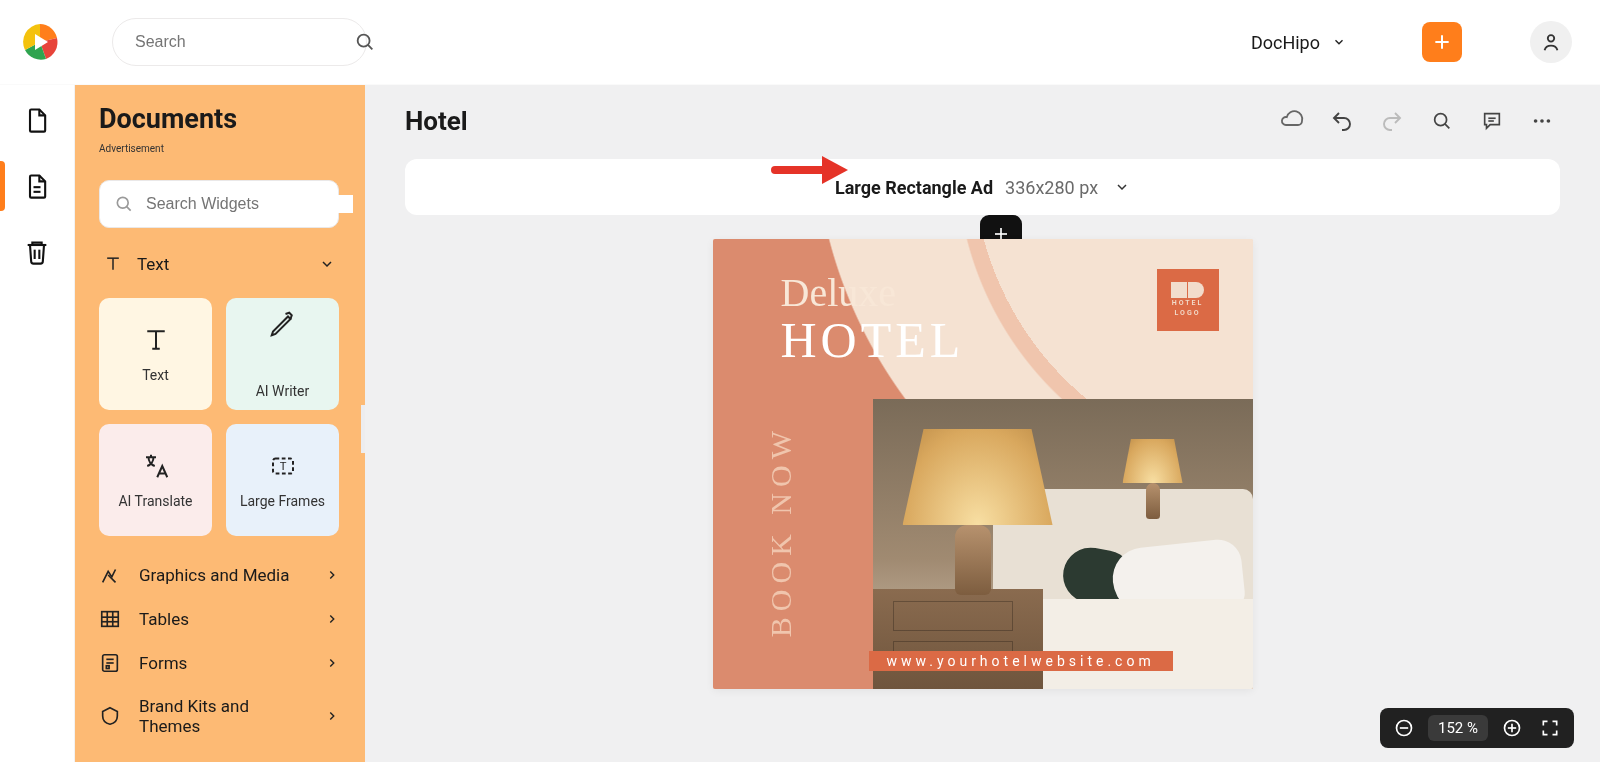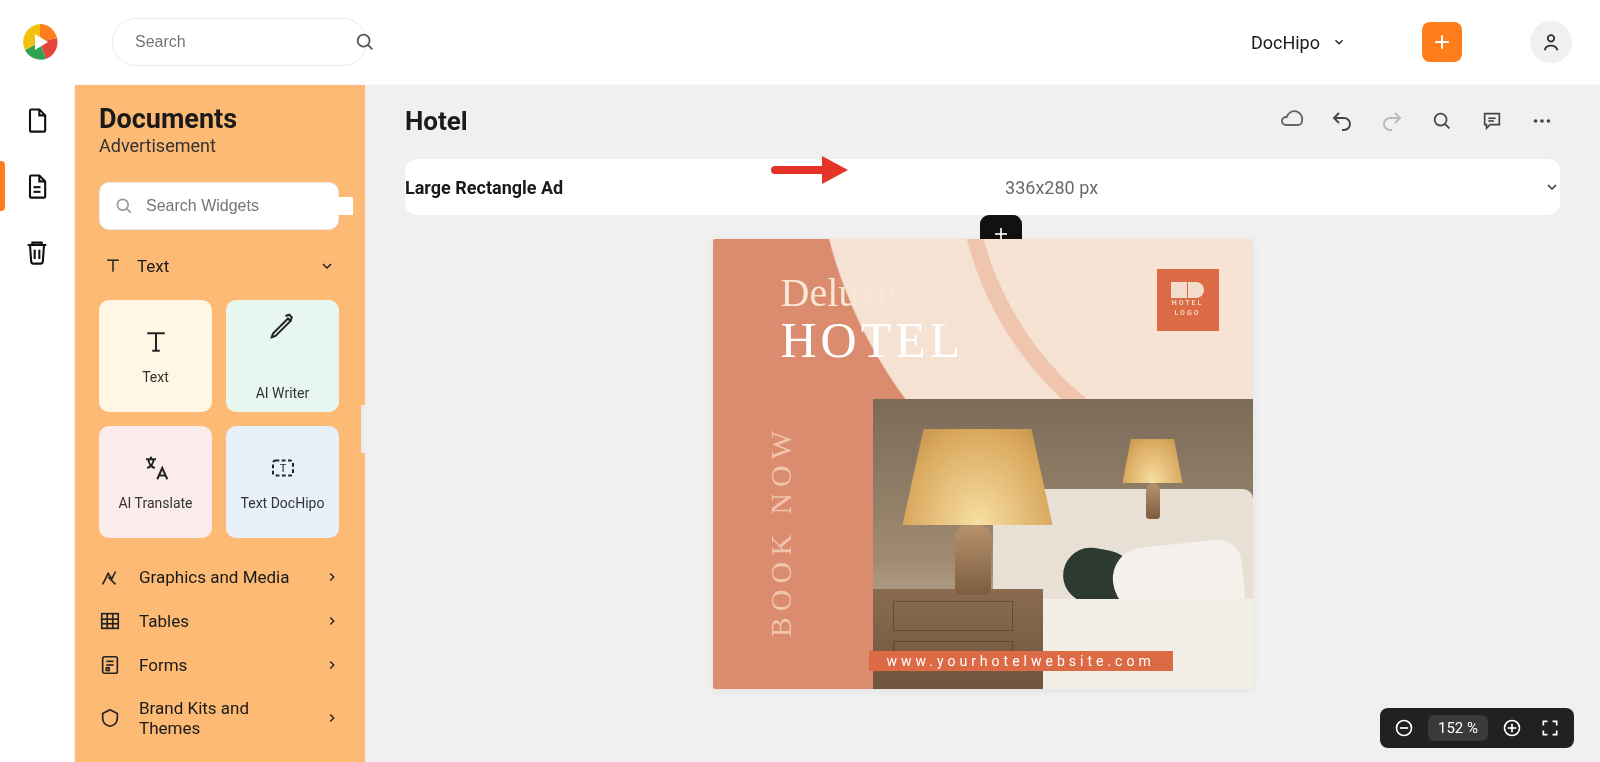--- a/index.html
+++ b/index.html
@@ -15,21 +15,21 @@
   .avatar-btn { width:42px; height:42px; border-radius:50%; background:#f0f0f0; display:flex; align-items:center; justify-content:center; margin-left:18px; cursor:pointer;}
   
   .lower { display:flex; height:677px; }
   
   .rail { width:75px; border-right:1px solid rgba(0,0,0,0.05); padding-top:18px; display:flex; flex-direction:column; align-items:center; gap:32px;}
   .rail-item { width:34px; height:34px; display:flex; align-items:center; justify-content:center; cursor:pointer; position:relative;}
   .rail-item.active::before { content:""; position:absolute; left:-21px; top:-8px; width:6px; height:50px; background:#ff7e1b; border-radius:0 4px 4px 0;}
   
   .sidebar { width:290px; background:#fdba74; padding: 18px 26px 12px 24px; position:relative;}
   .sb-h1 { font-size:27px; font-weight:700; }
-  .sb-sub { font-size:18px; margin-top:0; color:#333;}
+  .sb-sub { font-size:10px; margin-top:8px; color:#333;}
   .sb-search { margin-top:26px; height:48px; border-radius:10px; background:#fff; border:1px solid #eae8e8; display:flex; align-items:center; padding:0 14px; gap:12px;}
   .sb-search input { border:0; flex:1; font-size:16px; outline:none; }
   
   .acc { margin-top:22px; display:flex; align-items:center; gap:14px; cursor:pointer; padding:4px 4px;}
   .acc-label { font-size:17px; flex:1; }
   
   .cards { display:grid; grid-template-columns:1fr 1fr; gap:14px; margin-top:20px;}
   .card { height:112px; border-radius:10px; display:flex; flex-direction:column; align-items:center; justify-content:center; gap:12px; cursor:pointer;}
   .card span.lbl { font-size:14px; color:#333; }
   .card.cream { background:#fff6e3;}
@@ -41,21 +41,21 @@
   .row-item { display:flex; align-items:center; gap:18px; cursor:pointer;}
   .row-item span.lbl { flex:1; font-size:17px;}
   
   .collapse-tab { position:absolute; right:-12px; top:320px; width:16px; height:48px; background:#ededef; border-radius:0 6px 6px 0; display:flex; align-items:center; justify-content:center; cursor:pointer;}
   
   .main { flex:1; background:#f0f0f1; position:relative; display:flex; flex-direction:column;}
   .main-head { display:flex; align-items:center; padding: 18px 40px 14px 40px; gap:14px;}
   .title { font-size:26px; font-weight:700; flex:1;}
   .head-btn { width:36px; height:36px; display:flex; align-items:center; justify-content:center; cursor:pointer; color:#555;}
   
-  .format-bar { margin:6px 40px 0 40px; height:56px; background:#fff; border-radius:12px; display:flex; align-items:center; justify-content:space-between; gap:8px; position:relative;}
+  .format-bar { margin:6px 40px 0 40px; height:56px; background:#fff; border-radius:12px; display:flex; align-items:center; justify-content:center; gap:8px; position:relative;}
   .fmt-name { font-size:18px; font-weight:700; }
   .fmt-size { font-size:18px; color:#6a6a6a; margin-left:4px;}
   
   .arrow { position:absolute; left:365px; top:-7px; }
   
   .canvas-wrap { flex:1; display:flex; justify-content:center; padding-top:24px; position:relative;}
   .floaters { position:absolute; left:615px; top:0px; width:42px; display:flex; flex-direction:column; gap:12px;}
   .floater { background:#111; border-radius:9px; display:flex; flex-direction:column; align-items:center; justify-content:center; padding:8px 0; gap:10px; cursor:pointer;}
   .fl-ic { width:22px; height:22px; display:flex; align-items:center;justify-content:center;}
   
@@ -216,21 +216,21 @@
             <path d="M4 5h8M8 3v2M6 5c0 3 2 6 5 7M10 5c0 3-2 6-5 7"></path>
             <path d="M13 21l4-9 4 9M14.5 18h5"></path>
           </svg>
         <span class="lbl">AI Translate</span>
       </div>
       <div class="card sky">
         <svg width="30" height="30" viewBox="0 0 24 24" fill="none" stroke="#222" stroke-width="1.6">
             <rect x="4" y="6" width="16" height="12" rx="2" stroke-dasharray="3 2"></rect>
             <text x="12" y="15" text-anchor="middle" font-size="9" fill="#222" stroke="none">T</text>
           </svg>
-        <span class="lbl">Text DocHipo</span>
+        <span class="lbl">Large Frames</span>
       </div>
     </div>
 
     <div class="list">
       <div class="row-item">
         <span>
             <svg width="22" height="22" viewBox="0 0 24 24" fill="none" stroke="#222" stroke-width="1.8">
               <path d="M4 20 L10 8 L14 14 L18 6"></path>
               <path d="M18 20 L10 12"></path>
             </svg>

